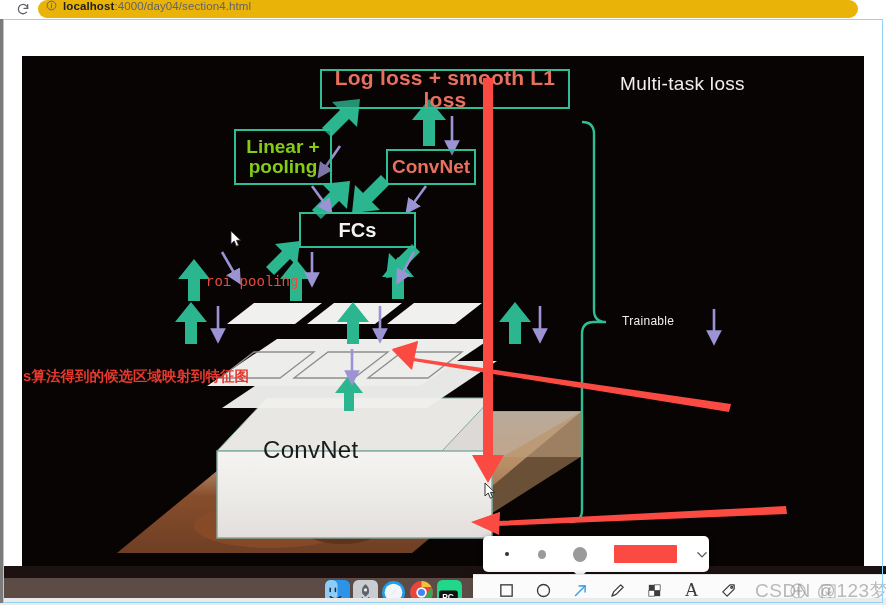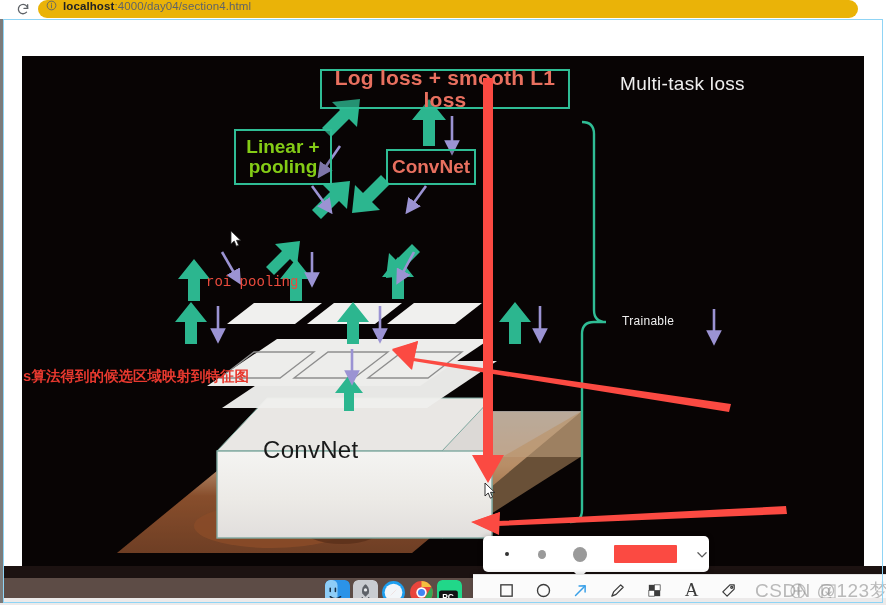--- a/index.html
+++ b/index.html
@@ -294,20 +294,23 @@
 
     <div class="tbox" id="box-linsoft">
       <span>Linear +</span>
       <span>pooling</span>
     </div>
 
     <div class="tbox" id="box-linear">
       <span>ConvNet</span>
     </div>
 
+    <div class="tbox" id="box-fcs">
+      <span>FCs</span>
+    </div>
 
     <div class="label-plain" id="lbl-multitask">Multi-task loss</div>
     <div class="label-plain" id="lbl-trainable">Trainable</div>
     <div class="label-red" id="lbl-roi">roi pooling</div>
     <div class="label-red" id="lbl-ss">ss算法得到的候选区域映射到特征图</div>
     <div id="convnet-label">ConvNet</div>
 
     <svg class="cursor" style="left:208px; top:174px;" viewBox="0 0 12 18">
       <path d="M1,1 L1,14 L4.2,11 L6.4,16.2 L8.6,15.2 L6.5,10.3 L10.6,10.3 z" fill="#ffffff" stroke="#2b2b2b" stroke-width=".8"></path>
     </svg>

